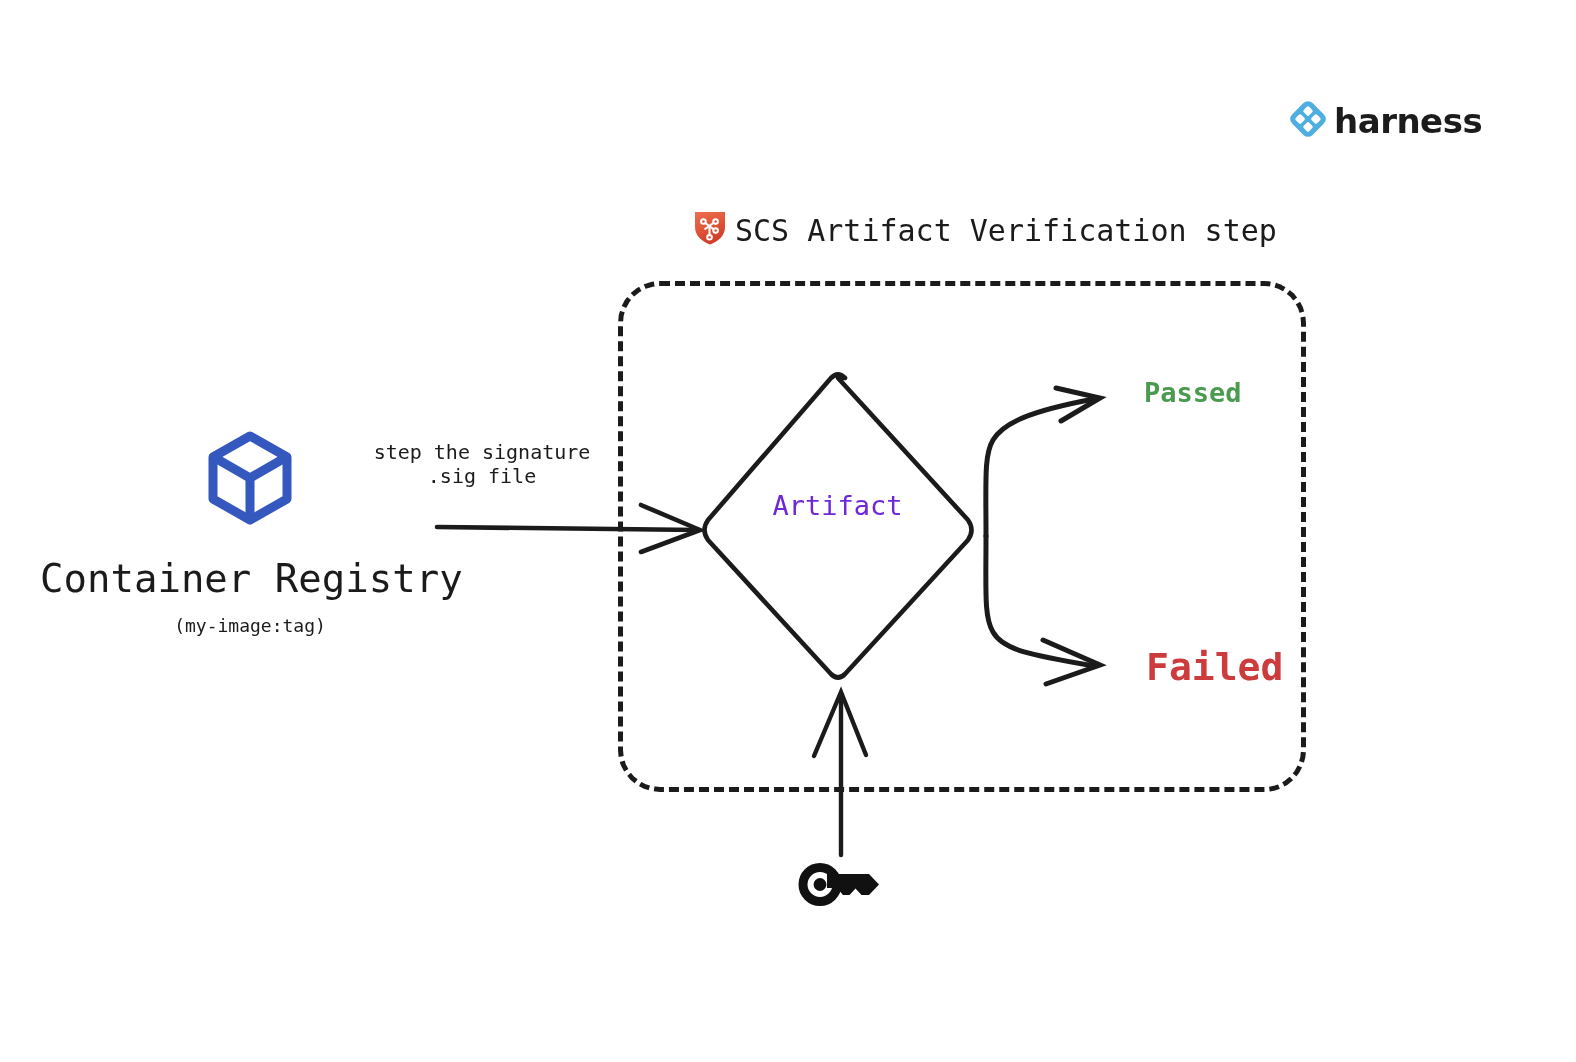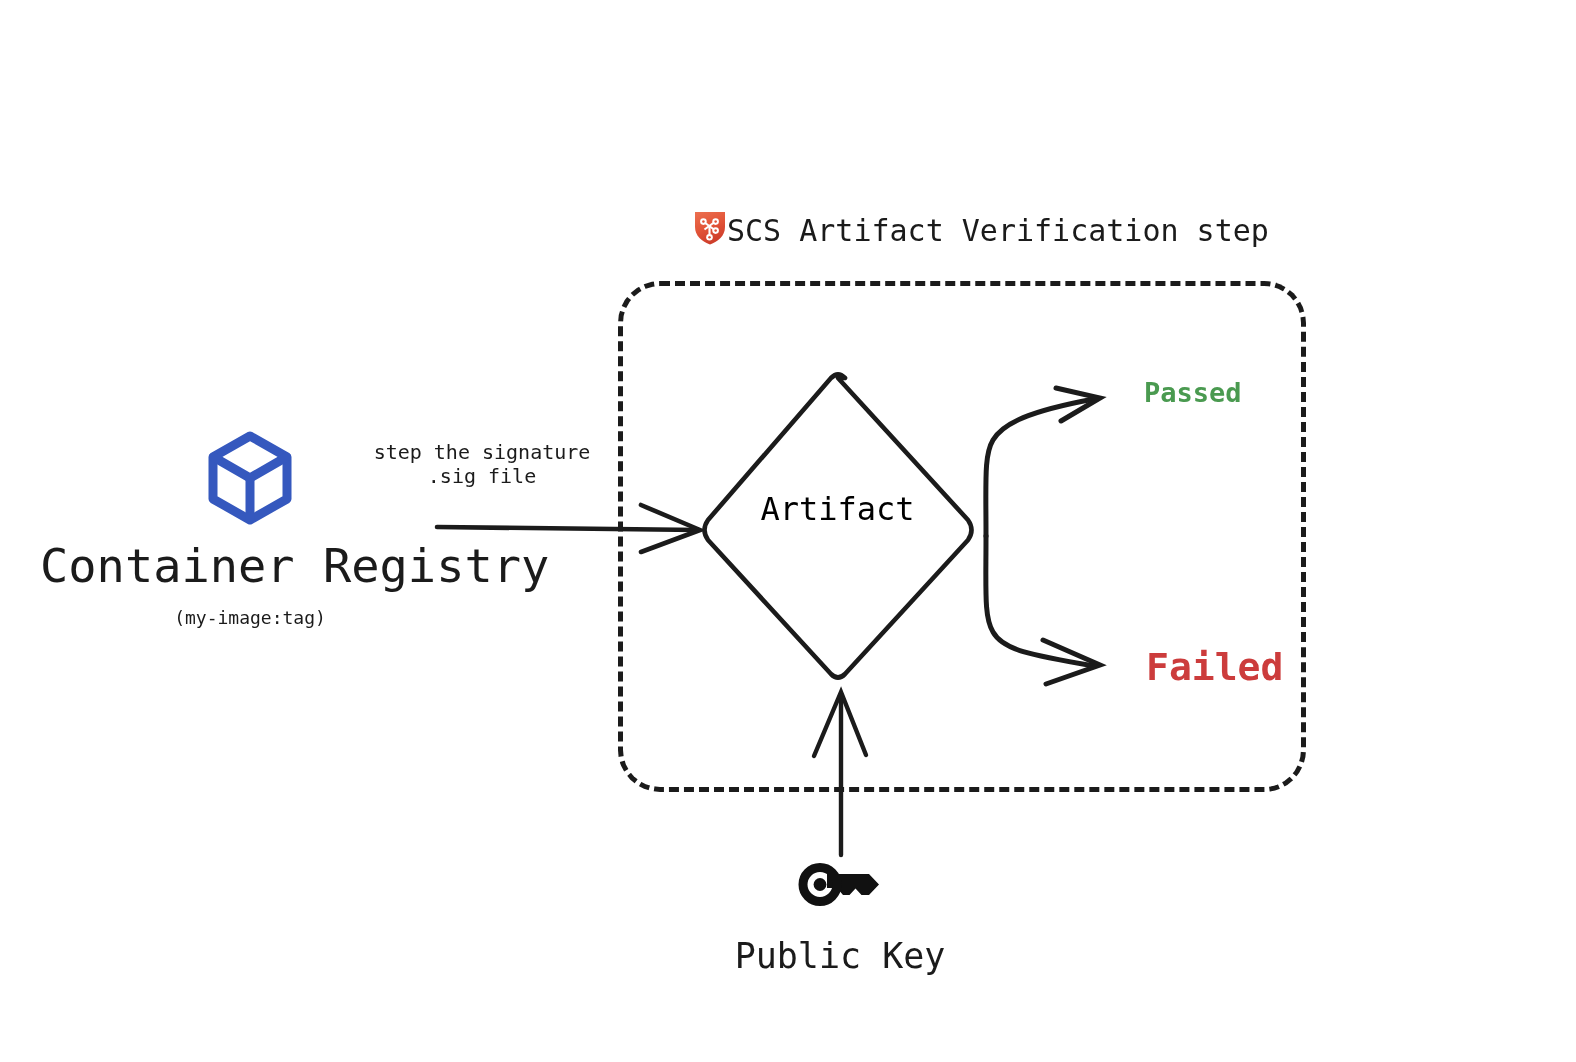--- a/index.html
+++ b/index.html
@@ -52,21 +52,21 @@
     line-height: 1;
   }
 
   
   #step-title-row {
     position: absolute;
     left: 693px;
     top: 210px;
     display: flex;
     align-items: center;
-    gap: 0;
+    gap: 8px;
   }
   #step-title-text {
     font-size: 30px;
     color: #1b1b1b;
     font-family: "DejaVu Sans Mono", monospace;
     white-space: pre;
   }
 
   
   #step-boundary {
@@ -83,23 +83,23 @@
 
   
   #registry-group {
     position: absolute;
     left: 40px;
     top: 430px;
     width: 420px;
     text-align: center;
   }
   #registry-label {
-    font-size: 47px;
-    color: #1b1b1b;
-    margin-top: 8px;
+    font-size: 39px;
+    color: #1b1b1b;
+    margin-top: 26px;
     white-space: pre;
   }
   #registry-sublabel {
     font-size: 18px;
     color: #1b1b1b;
     margin-top: 14px;
     white-space: pre;
   }
 
   
@@ -114,22 +114,22 @@
   }
   #edge-caption div { white-space: pre; }
 
   
   #decision-label {
     position: absolute;
     left: 700px;
     top: 490px;
     width: 275px;
     text-align: center;
-    font-size: 32px;
-    color: #000000;
+    font-size: 27px;
+    color: #6d28d9;
   }
   #decision-label div { white-space: pre; }
 
   
   #outcome-passed {
     position: absolute;
     left: 1144px;
     top: 377px;
     font-size: 27px;
     font-weight: 600;
@@ -155,20 +155,34 @@
     color: #1b1b1b;
     margin-top: 16px;
     white-space: pre;
   }
 </style>
 </head>
 <body>
 
 <div id="canvas">
 
+  <div id="harness-logo">
+    <span>
+      <svg width="38" height="38" viewBox="0 0 38 38">
+        <g transform="rotate(45 19 19)">
+          <rect x="4.5" y="4.5" width="29" height="29" rx="6.5" ry="6.5" fill="#4FAEE0"></rect>
+          <rect x="9.6" y="9.6" width="7.6" height="7.6" rx="1.6" ry="1.6" fill="#ffffff"></rect>
+          <rect x="20.8" y="9.6" width="7.6" height="7.6" rx="1.6" ry="1.6" fill="#ffffff"></rect>
+          <rect x="9.6" y="20.8" width="7.6" height="7.6" rx="1.6" ry="1.6" fill="#ffffff"></rect>
+          <rect x="20.8" y="20.8" width="7.6" height="7.6" rx="1.6" ry="1.6" fill="#ffffff"></rect>
+        </g>
+      </svg>
+    </span>
+    <span id="harness-wordmark">harness</span>
+  </div>
 
   <div id="step-title-row">
     <span>
       <svg width="34" height="36" viewBox="0 0 34 36">
         <defs>
           <linearGradient id="shieldGrad" x1="0" y1="0" x2="0.4" y2="1">
             <stop offset="0%" stop-color="#EC7050"></stop>
             <stop offset="55%" stop-color="#E25438"></stop>
             <stop offset="100%" stop-color="#CE3E2B"></stop>
           </linearGradient>
@@ -264,16 +278,15 @@
   <div id="publickey-group">
     <span>
       <svg width="86" height="56" viewBox="0 0 86 56">
         <g fill="#111111">
           <path d="M30 14 H72 L82 24.5 L72 35 H64.5 L58.5 28.5 L52.5 35 H46 L40 28 H30 Z"></path>
         </g>
         <circle cx="23" cy="24.5" r="17" fill="none" stroke="#111111" stroke-width="9"></circle>
         <circle cx="23" cy="24.5" r="6.4" fill="#111111"></circle>
       </svg>
     </span>
-    <div id="publickey-label">Public Key</div>
   </div>
 
 </div>
 
 </body></html>

